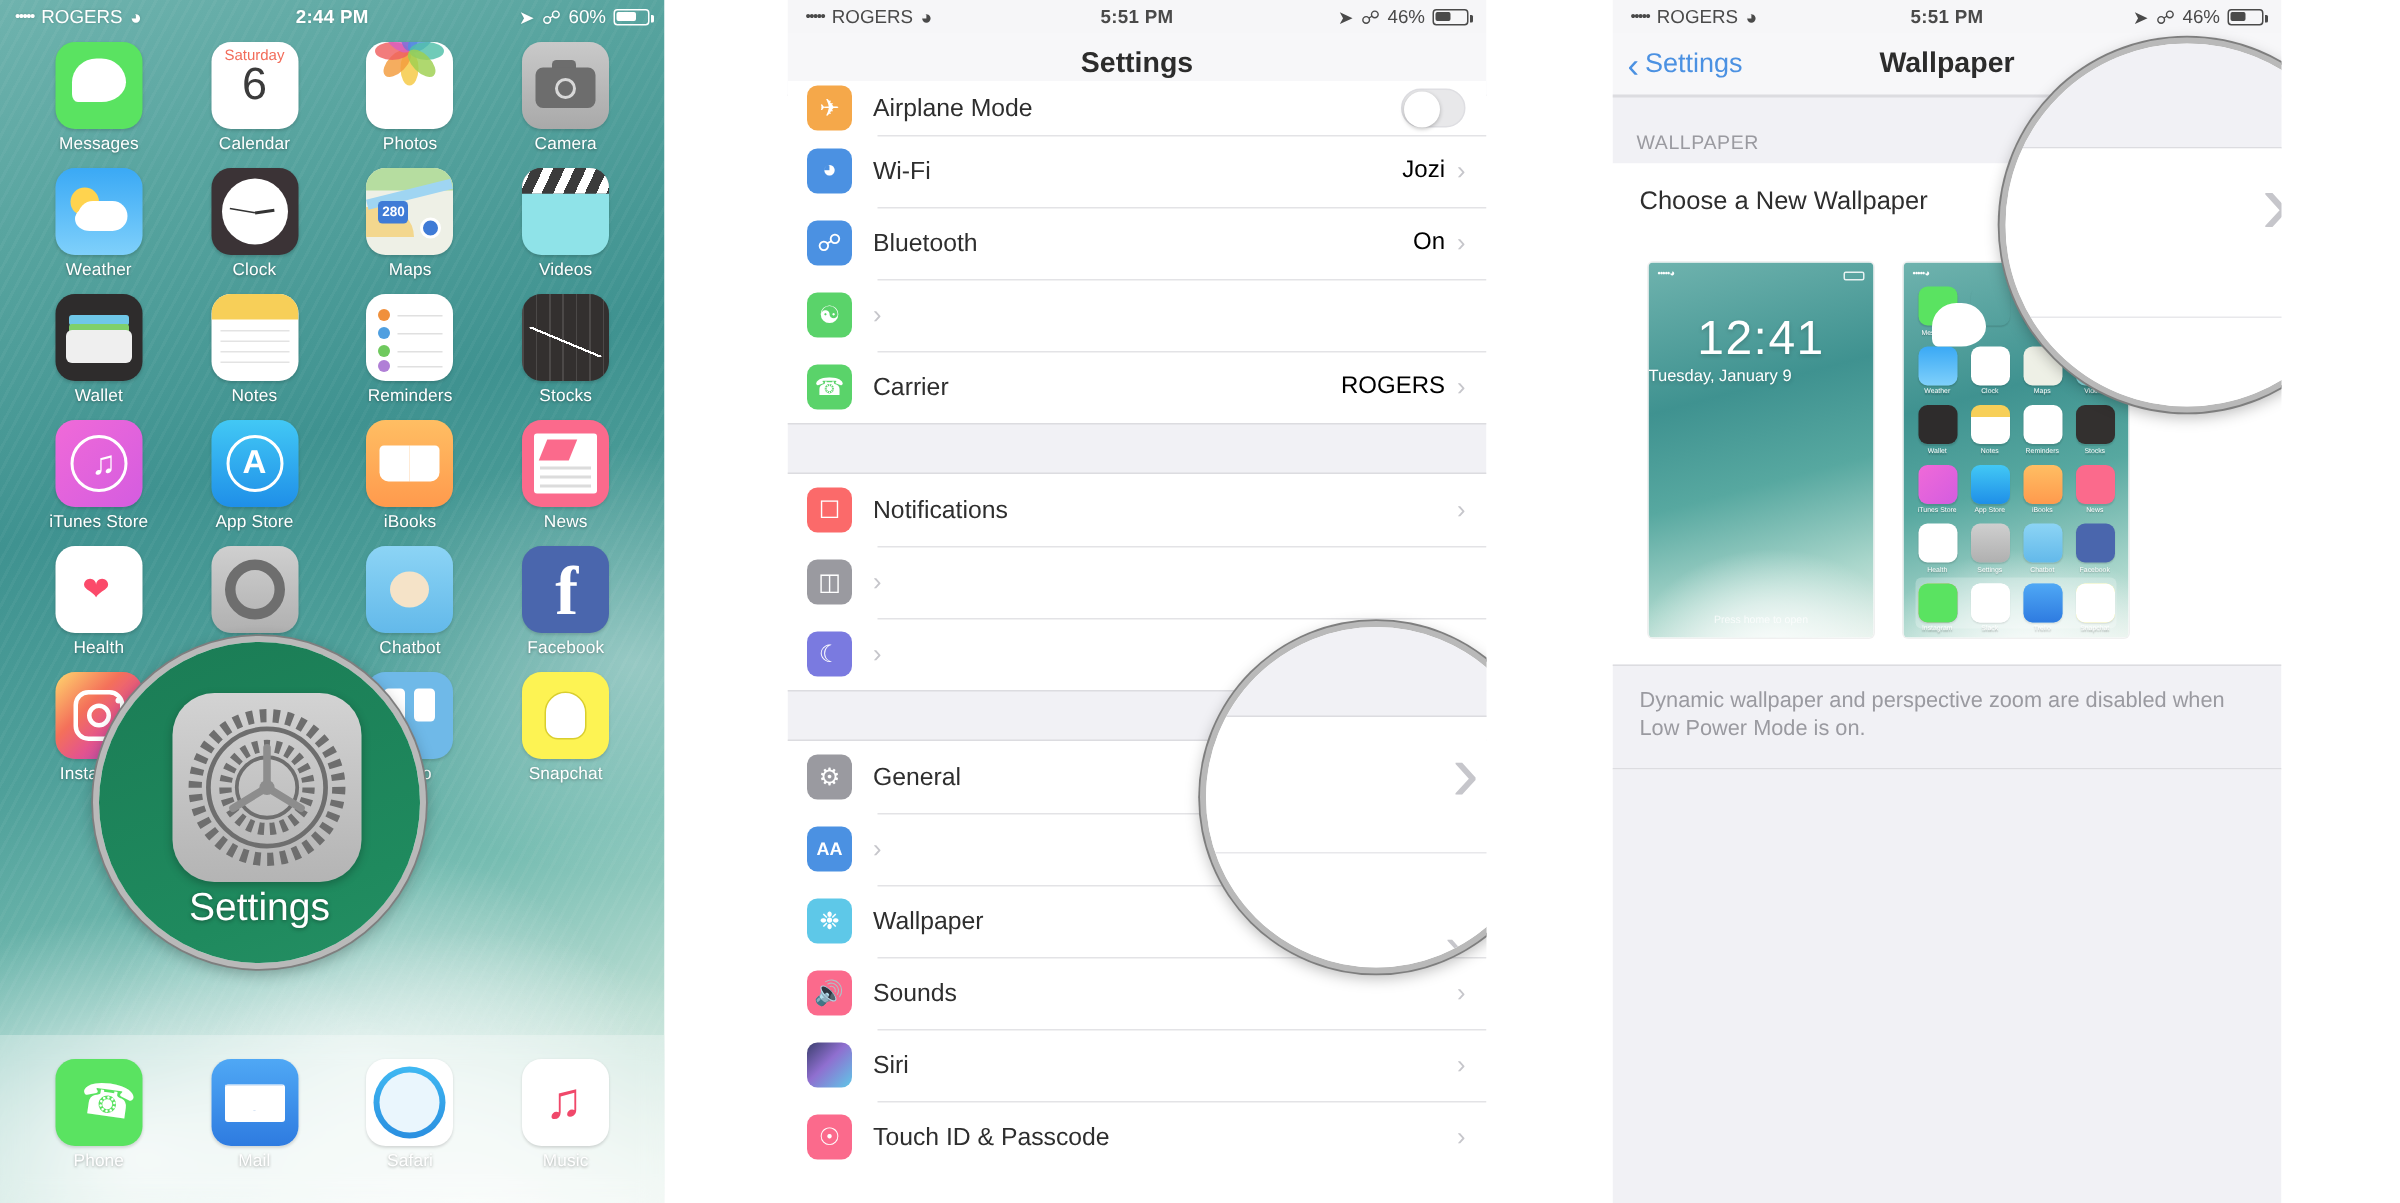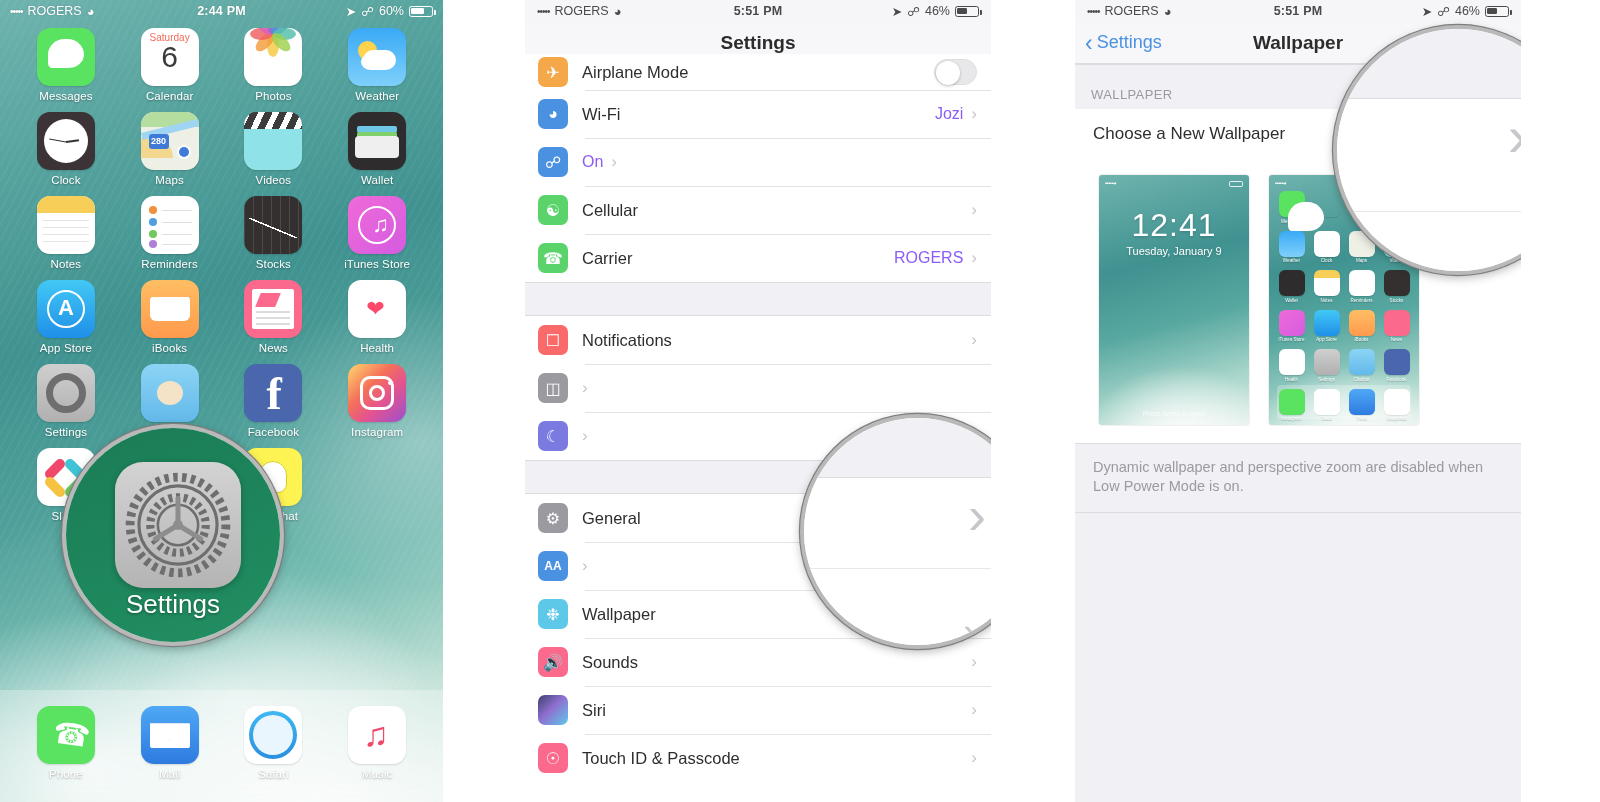--- a/index.html
+++ b/index.html
@@ -205,21 +205,21 @@
   }
   .row + .row::before {
     content:""; position:absolute; left: 60px; right: 0; top: 0; height: 1px; background: #e3e3e6;
   }
   .row-icon {
     width: 30px; height: 30px; border-radius: 7px; margin-right: 14px;
     display:flex; align-items:center; justify-content:center; color:#fff; font-size: 16px;
     position: relative; flex: 0 0 auto;
   }
   .row-label { font-size: 16.5px; color: #2e2e2e; flex: 1; }
-  .row-value { font-size: 16px; color: #8b5cf6; margin-right: 8px; }
+  .row-value { font-size: 16px; color: #000000; margin-right: 8px; }
   .chev { color: #c6c6cb; font-size: 17px; margin-right: 14px; }
   .toggle {
     width: 43px; height: 26px; border-radius: 13px; background: #e8e8ea;
     border: 1px solid #dedee2; margin-right: 14px; position: relative; flex: 0 0 auto;
   }
   .toggle .knob { position:absolute; left: 1px; top: 1px; width: 24px; height: 24px; border-radius:50%; background:#fff;
     box-shadow: 0 1px 3px rgba(0,0,0,.25); }
 
   .i-airplane{background:#f5a84a;}
   .i-wifi{background:#4b91e2;}
@@ -242,21 +242,21 @@
   }
   .wp-previews { display:flex; gap: 20px; padding: 16px 24px 18px 24px; background: #fff; }
   .wp-thumb { width: 150px; height: 250px; border-radius: 3px; overflow: hidden; position: relative;
     box-shadow: 0 0 0 1px rgba(0,0,0,.06); }
   .wp-lock {
     background:
       radial-gradient(ellipse 120% 55% at 55% 105%, rgba(255,255,255,0.95) 0%, rgba(255,255,255,0.55) 26%, rgba(255,255,255,0) 52%),
       linear-gradient(165deg,#6fb3ae 0%,#3f9290 35%,#57a8a0 58%,#a9d6cb 82%,#e3f0e9 100%);
   }
   .wp-lock .lt { position:absolute; left:0; right:0; top: 32px; text-align:center; color:#fff; font-size: 32px; font-weight: 400; letter-spacing: 1px; text-shadow:0 1px 3px rgba(0,0,0,.18); }
-  .wp-lock .ld { position:absolute; left:0; right:0; top: 70px; text-align:center; color:#fff; font-size: 11px; text-shadow:0 1px 3px rgba(0,0,0,.2); }
+  .wp-lock .ld { position:absolute; left:0; right:0; top: 70px; color:#fff; font-size: 11px; text-shadow:0 1px 3px rgba(0,0,0,.2); }
   .wp-lock .lf { position:absolute; left:0; right:0; bottom: 8px; text-align:center; color:rgba(255,255,255,.75); font-size: 7px; }
   .wp-lock .sb { position:absolute; left:6px; top:5px; color:#fff; font-size:6px; letter-spacing:-0.5px; }
   .wp-lock .bt { position:absolute; right:6px; top:6px; width:14px; height:6px; border:1px solid rgba(255,255,255,.85); border-radius:1.5px; }
   .wp-home {
     background:
       radial-gradient(ellipse 120% 50% at 55% 104%, rgba(255,255,255,0.9) 0%, rgba(255,255,255,0.5) 28%, rgba(255,255,255,0) 55%),
       linear-gradient(165deg,#6fb3ae 0%,#3f9290 35%,#57a8a0 58%,#a9d6cb 84%,#e3f0e9 100%);
   }
   .wp-home .sb { position:absolute; left:6px; top:5px; color:#fff; font-size:6px; letter-spacing:-0.5px; }
   .mini-grid { position:absolute; left:8px; right:8px; top:16px; display:grid; grid-template-columns:repeat(4,1fr); row-gap:7px; column-gap:6px; }
@@ -316,20 +316,28 @@
           <span class="pet" style="background:#f5c842;transform:translate(-50%,-100%) rotate(0deg)"></span>
           <span class="pet" style="background:#f39b3c;transform:translate(-50%,-100%) rotate(45deg)"></span>
           <span class="pet" style="background:#ef5f5f;transform:translate(-50%,-100%) rotate(90deg)"></span>
           <span class="pet" style="background:#d95fc0;transform:translate(-50%,-100%) rotate(135deg)"></span>
           <span class="pet" style="background:#7a6fd6;transform:translate(-50%,-100%) rotate(180deg)"></span>
           <span class="pet" style="background:#4f8fe0;transform:translate(-50%,-100%) rotate(225deg)"></span>
           <span class="pet" style="background:#4fc0a8;transform:translate(-50%,-100%) rotate(270deg)"></span>
           <span class="pet" style="background:#9ed04f;transform:translate(-50%,-100%) rotate(315deg)"></span>
         </div>
         <div class="app-label">Photos</div>
+      </div>
+      <div class="app">
+        <div class="app-icon ic-camera">
+          <span class="hump"></span>
+            <span class="body"></span>
+            <span class="lens"></span>
+        </div>
+        <div class="app-label">Camera</div>
       </div>
 
       <div class="app">
         <div class="app-icon ic-weather">
           <span class="sun"></span>
             <span class="cloud2"></span>
             <span class="cloud"></span>
         </div>
         <div class="app-label">Weather</div>
       </div>
@@ -585,26 +593,26 @@
           </div>
       </div>
       <div class="row">
         <div class="row-icon i-wifi">◕</div>
         <div class="row-label">Wi-Fi</div>
         <div class="row-value">Jozi</div>
         <div class="chev">›</div>
       </div>
       <div class="row">
         <div class="row-icon i-bt">☍</div>
+        <div class="row-label">Bluetooth</div>
         <div class="row-value">On</div>
         <div class="chev">›</div>
       </div>
       <div class="row">
         <div class="row-icon i-cell">☯</div>
-        <div class="row-label">Cellular</div>
         <div class="chev">›</div>
       </div>
       <div class="row">
         <div class="row-icon i-carrier">☎</div>
         <div class="row-label">Carrier</div>
         <div class="row-value">ROGERS</div>
         <div class="chev">›</div>
       </div>
 
       <div class="group-gap"></div>

